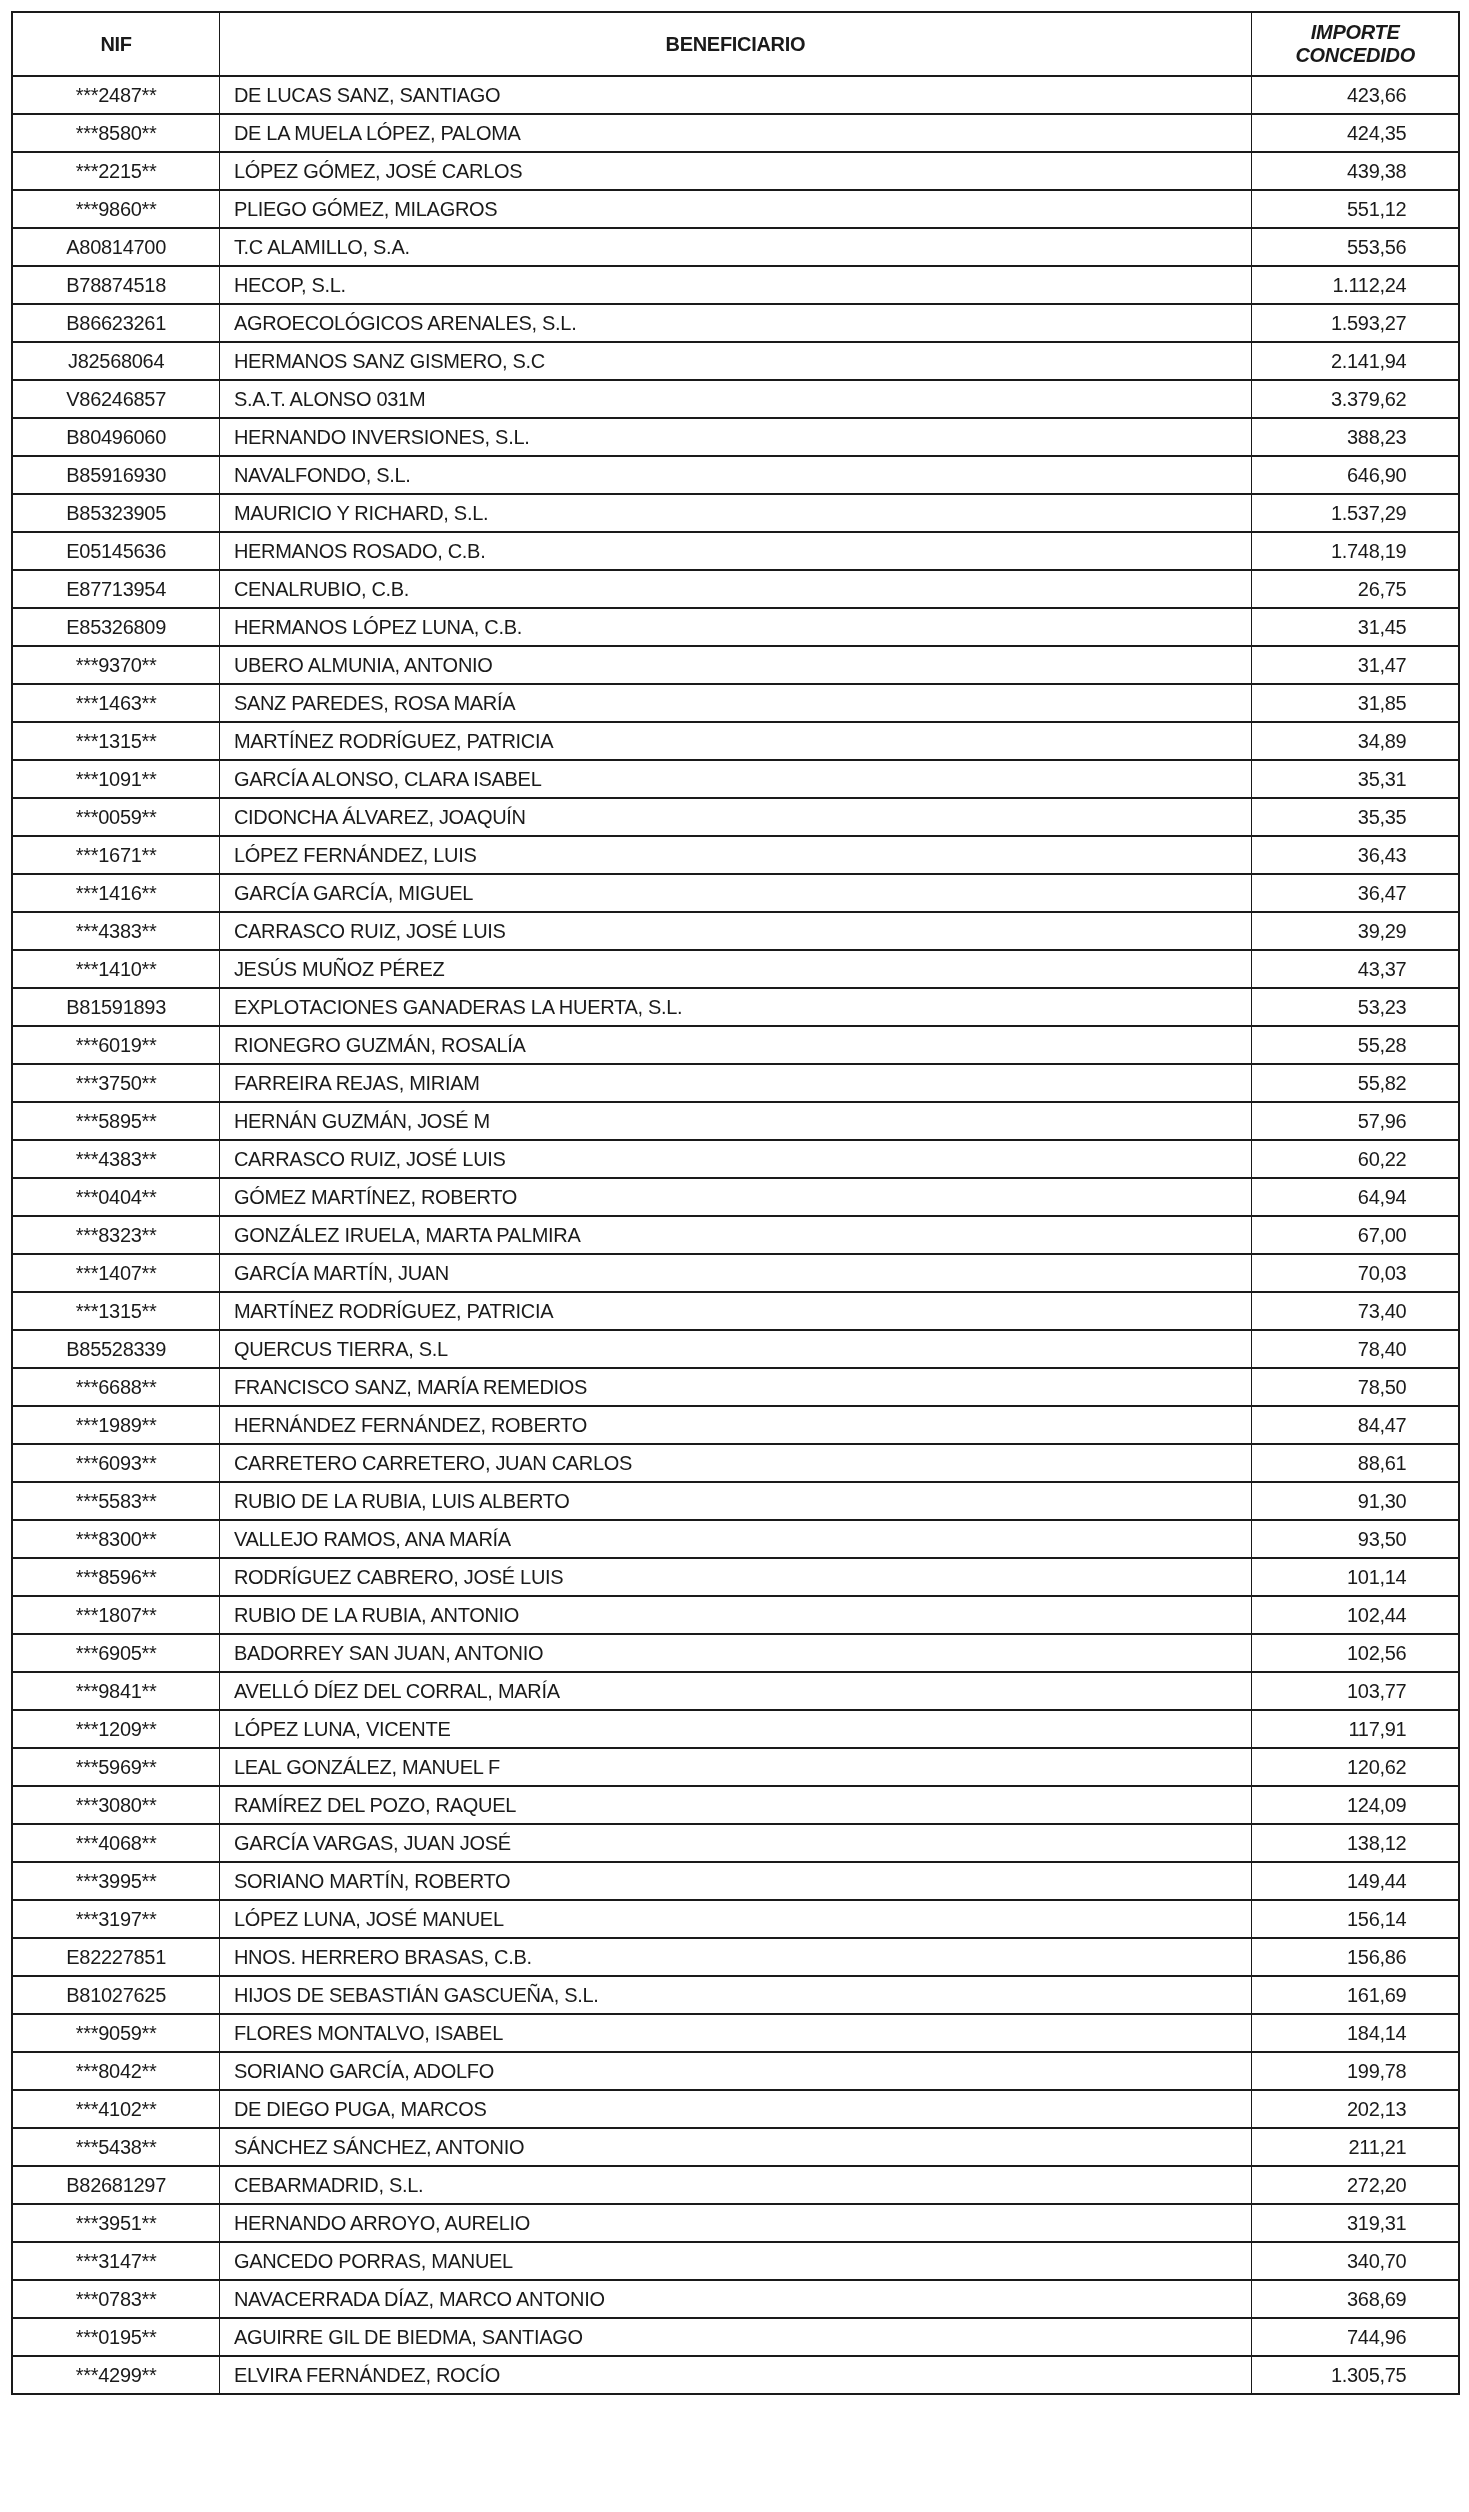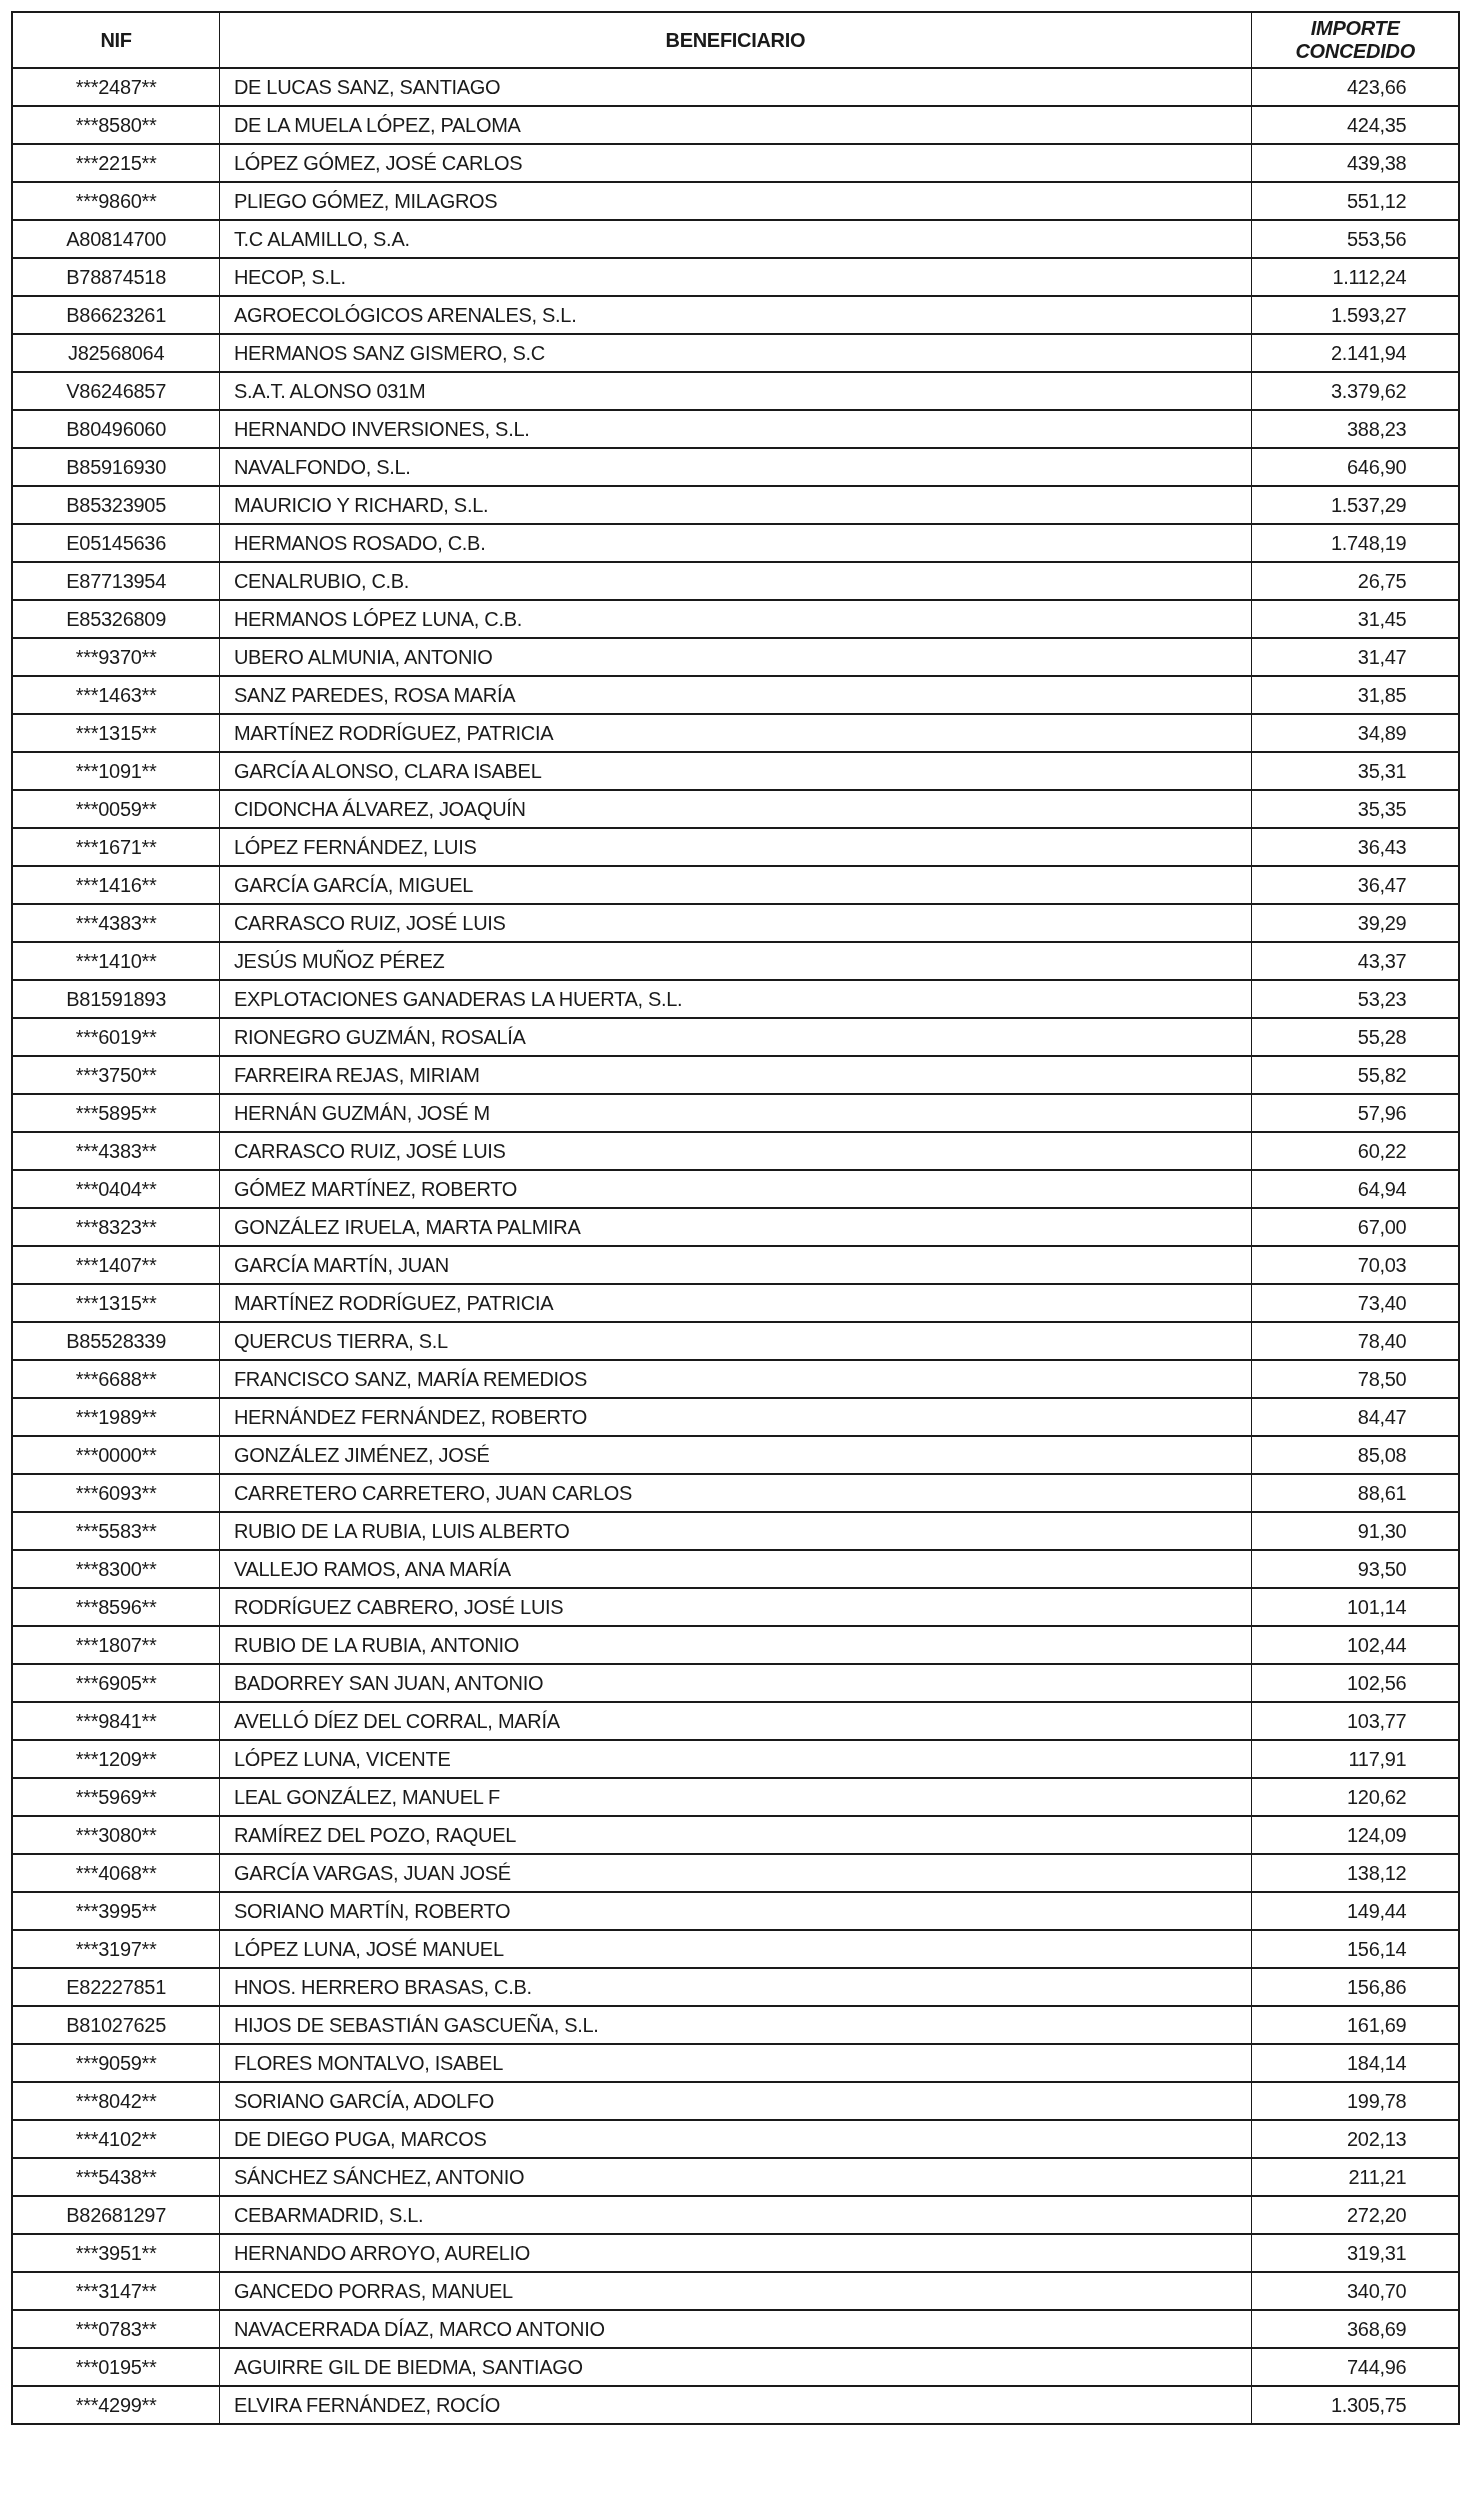--- a/index.html
+++ b/index.html
@@ -33,21 +33,21 @@
     border-left: 1.7px solid #1a1a1a;
     border-right: 1.7px solid #1a1a1a;
     border-top: 2.6px solid #1a1a1a;
     border-bottom: 2.6px solid #1a1a1a;
     font-size: 20px;
     letter-spacing: -0.3px;
     line-height: 1.15;
     overflow: hidden;
     white-space: nowrap;
   }
-  thead tr { height: 56px; }
+  thead tr { height: 64px; }
   th {
     font-weight: bold;
     text-align: center;
     vertical-align: middle;
     white-space: normal;
   }
   th.h-imp { padding: 0 23px; font-style: italic; }
   tbody tr { height: 38px; }
   td { vertical-align: middle; }
   td.nif { text-align: center; }
@@ -281,25 +281,20 @@
     <td class="ben">FRANCISCO SANZ, MARÍA REMEDIOS</td>
     <td class="imp">78,50</td>
   </tr>
 
   <tr>
     <td class="nif">***1989**</td>
     <td class="ben">HERNÁNDEZ FERNÁNDEZ, ROBERTO</td>
     <td class="imp">84,47</td>
   </tr>
 
-  <tr>
-    <td class="nif">***0000**</td>
-    <td class="ben">GONZÁLEZ JIMÉNEZ, JOSÉ</td>
-    <td class="imp">85,08</td>
-  </tr>
 
   <tr>
     <td class="nif">***6093**</td>
     <td class="ben">CARRETERO CARRETERO, JUAN CARLOS</td>
     <td class="imp">88,61</td>
   </tr>
 
   <tr>
     <td class="nif">***5583**</td>
     <td class="ben">RUBIO DE LA RUBIA, LUIS ALBERTO</td>

